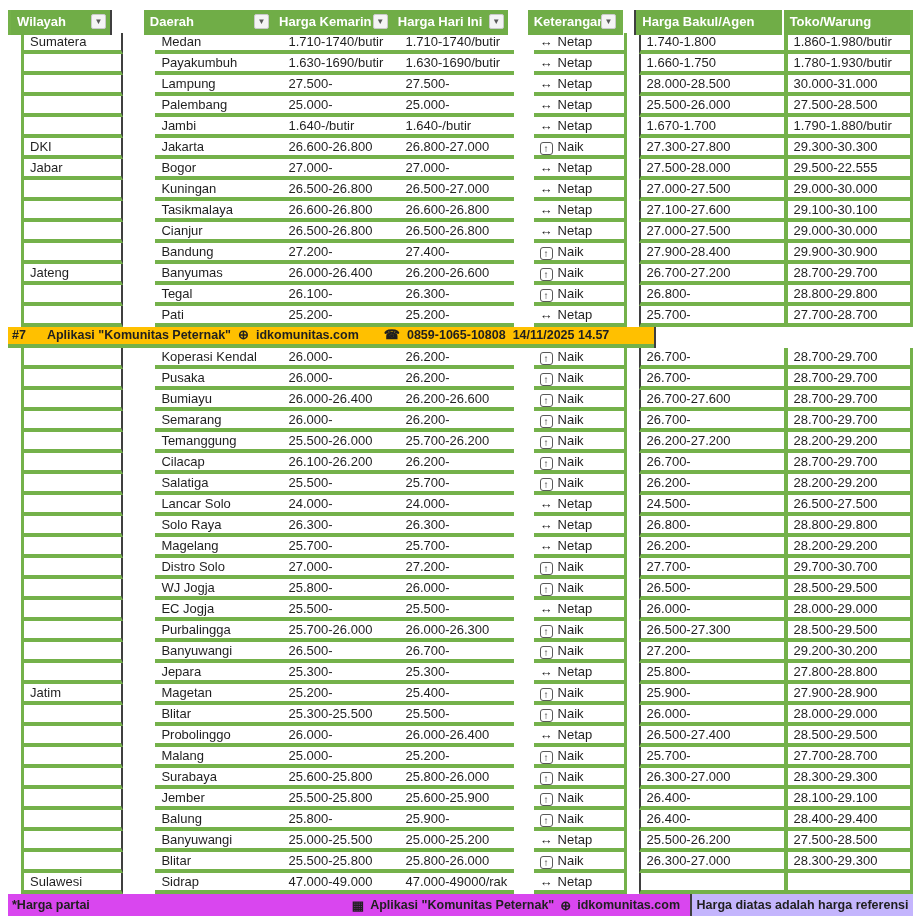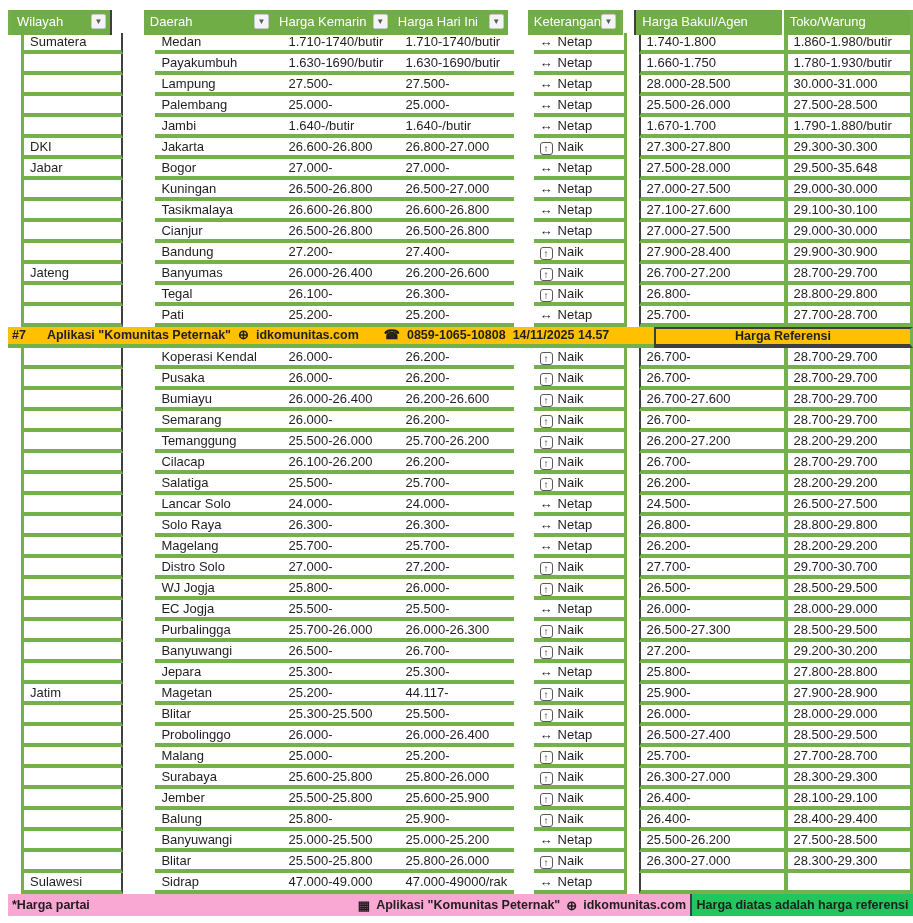--- a/index.html
+++ b/index.html
@@ -1,20 +1,20 @@
 <!DOCTYPE html>
 <html><head>
 <meta charset="utf-8">
 <style>
   html,body{margin:0;padding:0;width:913px;height:923px;background:#fff;overflow:hidden;
     font-family:"Liberation Sans",sans-serif;color:#1f1f1f;}
   .sheet{position:relative;padding:10px 0 0 8px;width:905px;}
   
   .hrow{display:flex;height:23px;}
-  .hc{box-sizing:border-box;height:25px;background:#70AD47;color:#fff;font-weight:normal;
+  .hc{box-sizing:border-box;height:25px;background:#70AD47;color:#fff;font-weight:bold;
       font-size:13px;line-height:23px;padding:0 0 16px 6px;position:relative;white-space:nowrap;overflow:hidden;}
   .hc .fbtn{position:absolute;right:4px;top:4px;width:15px;height:15px;background:#f4f4f4;
       border:1px solid #c9c9c9;border-radius:2px;box-sizing:border-box;color:#595959;
       font-size:8px;line-height:13px;text-align:center;cursor:pointer;}
   
   .w1{width:109px;border-left:3px solid var(--grid);border-right:2px solid #3F3F3F;}
   .w2{width:136px;margin-left:32px;}
   .w3{width:125px;}
   .w4{width:122px;}
   .w5{width:100px;border-right:3px solid var(--grid);margin-left:20px;}
@@ -34,25 +34,25 @@
   
   .banner{display:flex;height:21px;}
   .banner-left{box-sizing:border-box;width:646px;background:#FFC000;border-bottom:4px solid var(--grid);
       display:flex;align-items:center;font-size:12.5px;font-weight:bold;gap:7px;padding:0 4px 2px 4px;white-space:nowrap;}
   .banner-div{width:2px;background:#3F3F3F;}
   .banner-right{box-sizing:border-box;flex:1;background:#FFC000;border-top:2px solid #3F3F3F;
       border-bottom:4px solid #3F3F3F;border-right:3px solid var(--grid);text-align:center;
       font-size:12.5px;font-weight:bold;line-height:15px;}
   
   .footer{display:flex;height:22px;}
-  .footer-left{box-sizing:border-box;width:682px;background:#f9a8d4;display:flex;align-items:center;
-      justify-content:space-between;font-size:12.5px;font-weight:bold;padding:0 4px 0 4px;white-space:nowrap;}
+  .footer-left{box-sizing:border-box;width:682px;background:#d946ef;display:flex;align-items:center;
+      justify-content:space-between;font-size:12.5px;font-weight:bold;padding:0 10px 0 4px;white-space:nowrap;}
   .footer-left .grp{display:flex;align-items:center;gap:6px;}
   .footer-div{width:2px;background:#3F3F3F;}
-  .footer-right{box-sizing:border-box;flex:1;background:#22c55e;text-align:center;font-size:12.5px;
+  .footer-right{box-sizing:border-box;flex:1;background:#c4b5fd;text-align:center;font-size:12.5px;
       font-weight:bold;line-height:22px;white-space:nowrap;}
   .gicon{font-size:13px;font-weight:bold;}
 </style>
 </head>
 <body>
 
 <div class="sheet">
 
   <div class="hrow">
     <div class="hc w1">
@@ -146,21 +146,21 @@
         <div class="rb toko">29.300-30.300</div>
       </div>
       <div class="trow">
         <div class="c w1">Jabar</div>
         <div class="c w2">Bogor</div>
         <div class="c w3">27.000-</div>
         <div class="c w4">27.000-</div>
         <div class="c w5"><span class="arr">↔</span><span>Netap</span></div>
         <div class="gapcol"></div>
         <div class="rb bakul">27.500-28.000</div>
-        <div class="rb toko">29.500-35.648</div>
+        <div class="rb toko">29.500-22.555</div>
       </div>
       <div class="trow">
         <div class="c w1"></div>
         <div class="c w2">Kuningan</div>
         <div class="c w3">26.500-26.800</div>
         <div class="c w4">26.500-27.000</div>
         <div class="c w5"><span class="arr">↔</span><span>Netap</span></div>
         <div class="gapcol"></div>
         <div class="rb bakul">27.000-27.500</div>
         <div class="rb toko">29.000-30.000</div>
@@ -231,21 +231,20 @@
     <div class="banner-left">
       <span>#7</span>
       <span style="margin-left:14px">Aplikasi "Komunitas Peternak"</span>
       <span class="gicon">⊕</span>
       <span>idkomunitas.com</span>
       <span class="gicon" style="margin-left:18px">☎</span>
       <span>0859-1065-10808</span>
       <span>14/11/2025 14.57</span>
     </div>
     <div class="banner-div"></div>
-    <div class="banner-right">Harga Referensi</div>
   </div>
 
   <div id="rows-bottom">
       <div class="trow">
         <div class="c w1"></div>
         <div class="c w2">Koperasi Kendal</div>
         <div class="c w3">26.000-</div>
         <div class="c w4">26.200-</div>
         <div class="c w5"><span class="kbox">↑</span><span>Naik</span></div>
         <div class="gapcol"></div>
@@ -399,21 +398,21 @@
         <div class="c w4">25.300-</div>
         <div class="c w5"><span class="arr">↔</span><span>Netap</span></div>
         <div class="gapcol"></div>
         <div class="rb bakul">25.800-</div>
         <div class="rb toko">27.800-28.800</div>
       </div>
       <div class="trow">
         <div class="c w1">Jatim</div>
         <div class="c w2">Magetan</div>
         <div class="c w3">25.200-</div>
-        <div class="c w4">44.117-</div>
+        <div class="c w4">25.400-</div>
         <div class="c w5"><span class="kbox">↑</span><span>Naik</span></div>
         <div class="gapcol"></div>
         <div class="rb bakul">25.900-</div>
         <div class="rb toko">27.900-28.900</div>
       </div>
       <div class="trow">
         <div class="c w1"></div>
         <div class="c w2">Blitar</div>
         <div class="c w3">25.300-25.500</div>
         <div class="c w4">25.500-</div>

